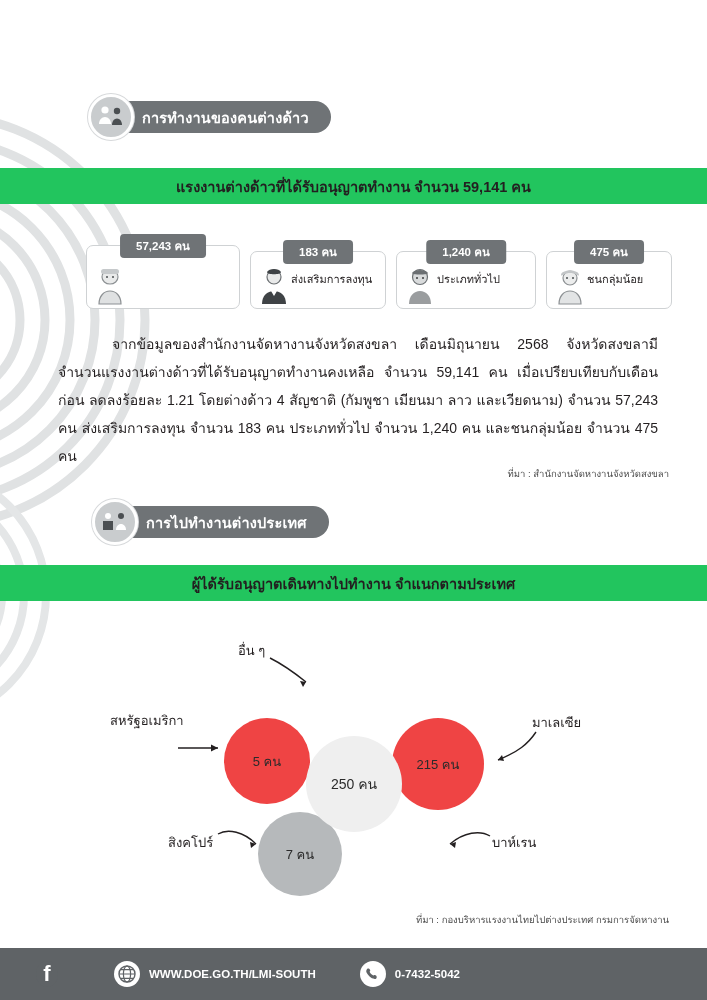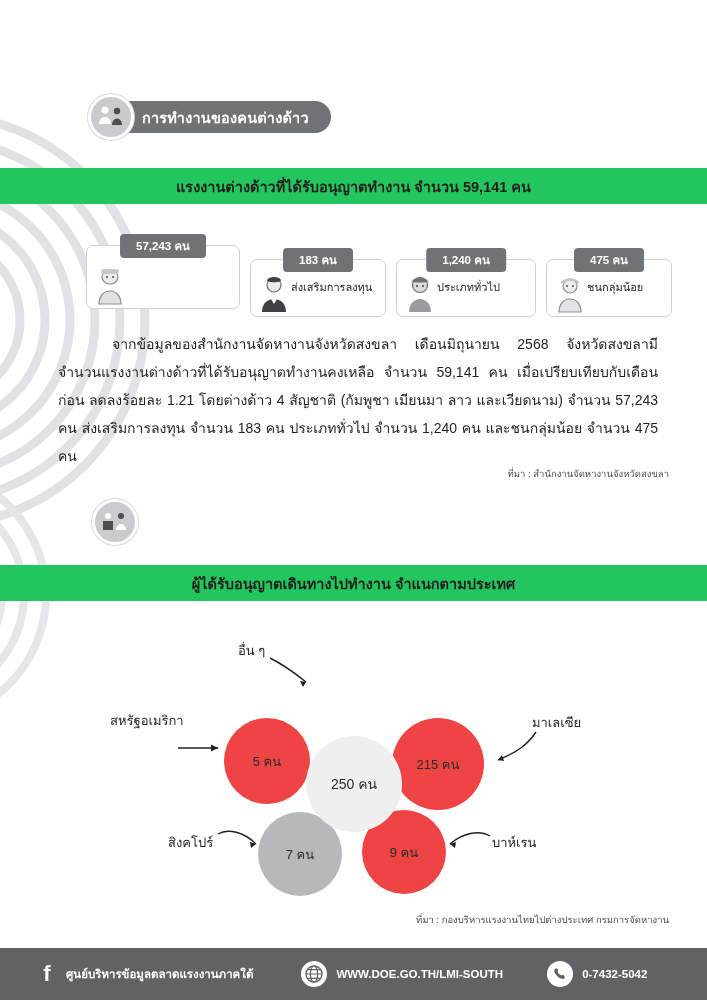--- a/index.html
+++ b/index.html
@@ -56,21 +56,21 @@
     left:0; width:707px;
     background:#22c55e;
     height:36px;
     display:flex; align-items:center; justify-content:center;
     font-size:14.5px; font-weight:bold; color:#231f20;
   }
 
   
   .cards { position:absolute; left:78px; top:235px; width:560px; height:72px; }
   .card {
-    position:absolute; top:24px;
+    position:absolute; top:16px;
     height:58px;
     background:#ffffff;
     border:1px solid #cfd2d4;
     border-radius:7px;
     display:flex; align-items:center;
     padding-left:40px;
     font-size:11px;
   }
   .card .cap {
     position:absolute; top:-12px; left:50%; transform:translateX(-50%);
@@ -253,36 +253,34 @@
 
 <div class="sec-head" style="left:92px; top:505px;">
   <div class="badge">
     <svg width="30" height="30" viewBox="0 0 30 30">
       <rect x="3" y="14" width="10" height="9" fill="#4b4f52"></rect>
       <circle cx="8" cy="9" r="3" fill="#ffffff"></circle>
       <circle cx="21" cy="9" r="3" fill="#4b4f52"></circle>
       <path d="M16 23c0-3.5 2.2-6 5-6s5 2.5 5 6z" fill="#ffffff"></path>
     </svg>
   </div>
+  <div class="pill">การไปทำงานต่างประเทศ</div>
 </div>
 
 <div class="title-bar" style="top:565px;">
   <span>ผู้ได้รับอนุญาตเดินทางไปทำงาน จำแนกตามประเทศ</span>
 </div>
 
 <div class="flower">
 
 
   <div class="petal dark" style="left:392px; top:98px; width:92px; height:92px;">
     <span>215 คน</span>
   </div>
 
-  <div class="petal dark" style="left:362px; top:190px; width:84px; height:84px;">
-    <span>9 คน</span>
-  </div>
 
   <div class="petal grey" style="left:258px; top:192px; width:84px; height:84px;">
     <span>7 คน</span>
   </div>
 
   <div class="petal dark" style="left:224px; top:98px; width:86px; height:86px;">
     <span>5 คน</span>
   </div>
 
   <div class="center" style="left:306px; top:116px; width:96px; height:96px;">
@@ -318,21 +316,20 @@
     <path d="M2 22 L42 22" stroke="#231f20" stroke-width="1.4" fill="none"></path>
     <path d="M42 22 l-7 -3.5 l0 7 z" fill="#231f20"></path>
   </svg>
 </div>
 
 <div class="source" style="top:912px;">ที่มา : กองบริหารแรงงานไทยไปต่างประเทศ กรมการจัดหางาน</div>
 
 <div class="footer">
   <div class="f-item" style="margin-left:36px;">
     <div class="circle fb">f</div>
-    <span>ศูนย์บริหารข้อมูลตลาดแรงงานภาคใต้</span>
   </div>
   <div class="f-item" style="margin-left:48px;">
     <div class="circle">
       <svg width="18" height="18" viewBox="0 0 18 18">
         <circle cx="9" cy="9" r="8" fill="none" stroke="#5f6366" stroke-width="1.4"></circle>
         <ellipse cx="9" cy="9" rx="3.6" ry="8" fill="none" stroke="#5f6366" stroke-width="1.2"></ellipse>
         <path d="M1 9h16M2.4 4.6h13.2M2.4 13.4h13.2" stroke="#5f6366" stroke-width="1.2"></path>
       </svg>
     </div>
     <span>WWW.DOE.GO.TH/LMI-SOUTH</span>

